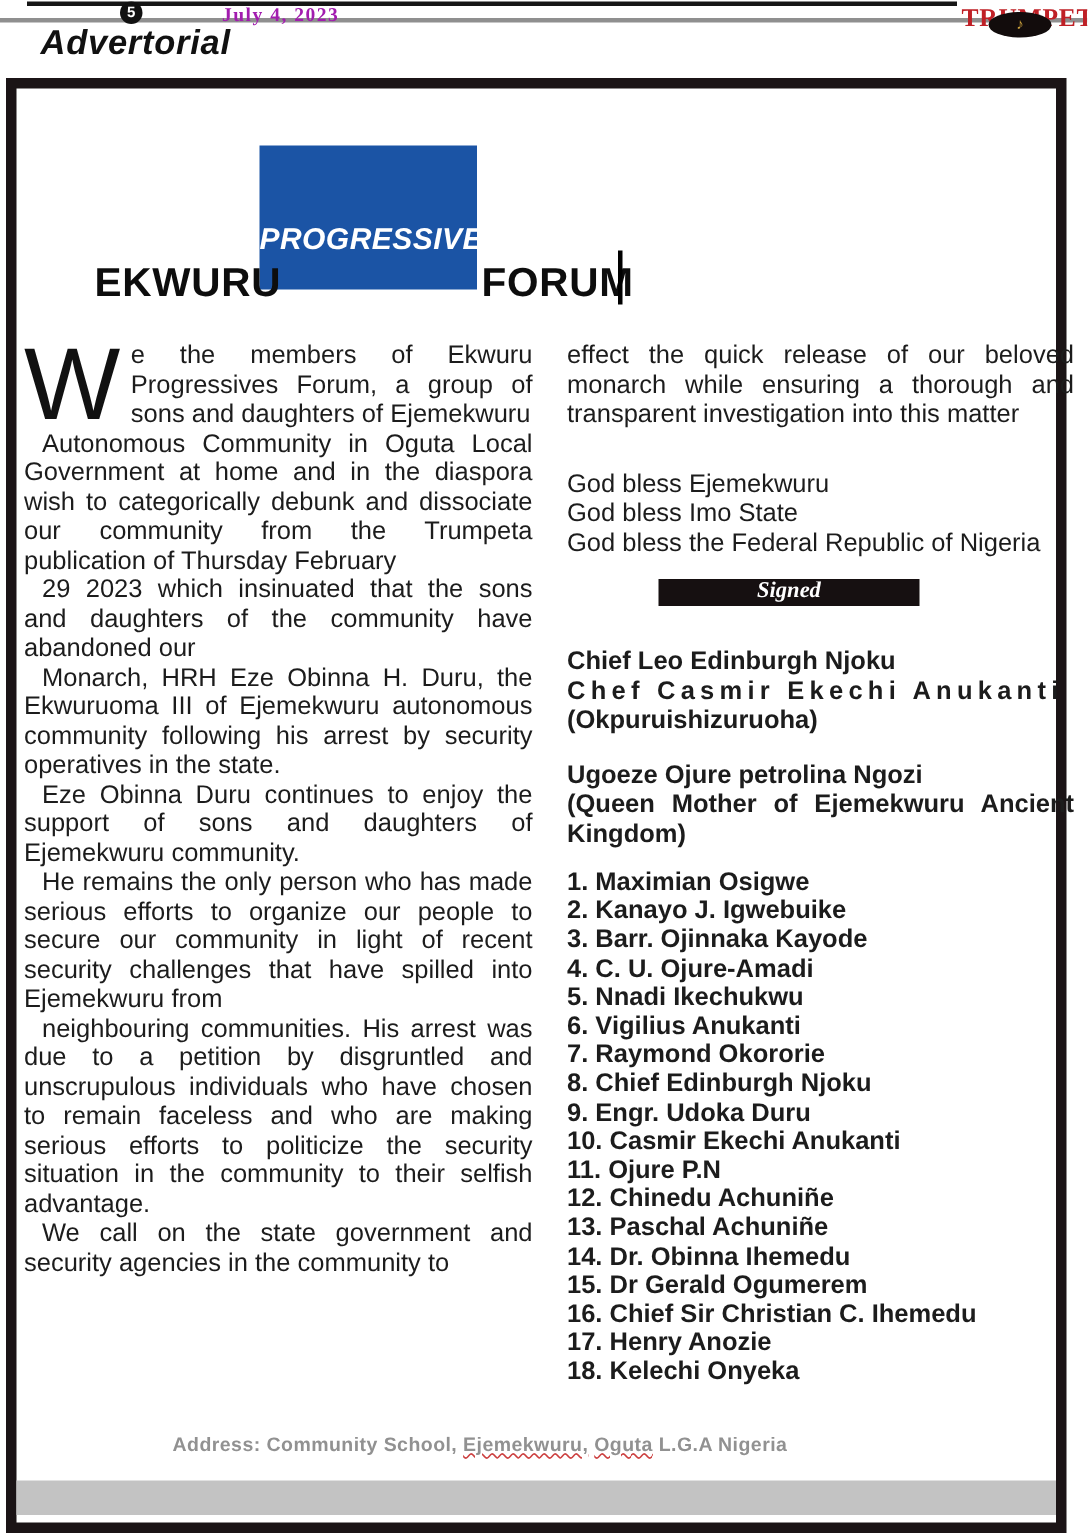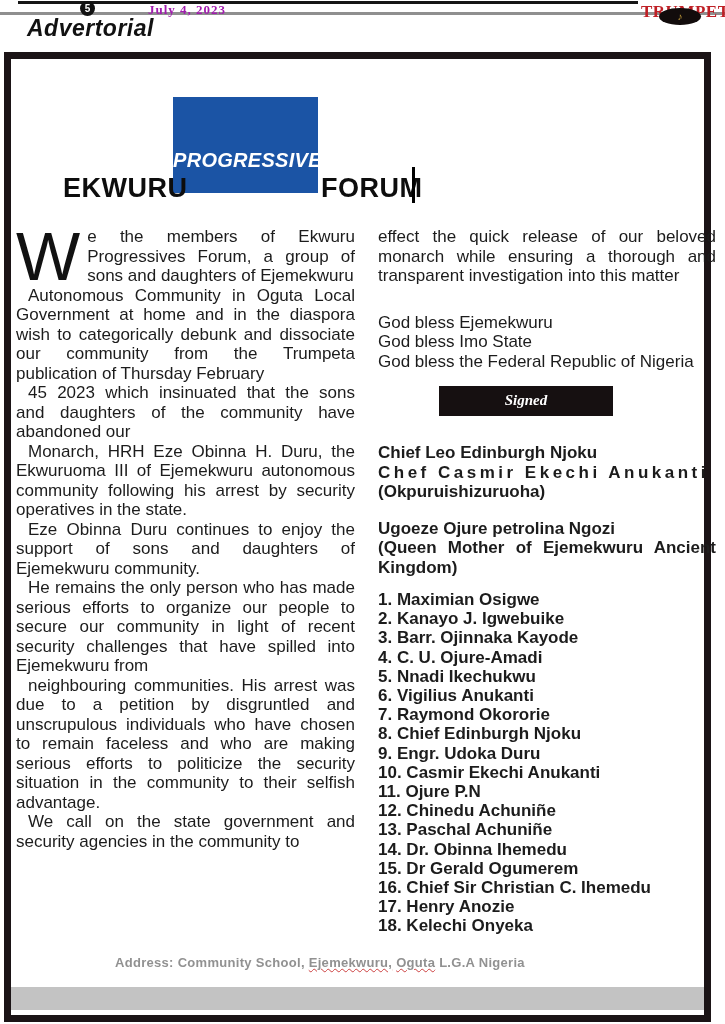--- a/index.html
+++ b/index.html
@@ -41,21 +41,21 @@
   .col{position:absolute;top:168px;width:339px;font-size:17px;line-height:19.5px;}
   .col1{left:5px;}
   .col2{left:367px;width:338px;}
   .col p{margin:0;text-align:justify;}
   .col p.ind{text-indent:12px;}
   .dropcap{float:left;font-size:68px;line-height:52px;padding:3px 7px 0 0;font-weight:400;color:#111;}
 
   .bless{margin-top:27px;}
   .bless p{margin:0;text-align:justify;}
 
-  .signed-box{margin:15px 0 0 61px;width:174px;height:30px;background:#161011;
+  .signed-box{margin:15px 0 0 61px;width:174px;height:18px;background:#161011;
       color:#fff;font-family:"Liberation Serif",serif;font-weight:bold;font-style:italic;
       font-size:15px;display:flex;align-items:center;justify-content:center;}
 
   .sigs{margin-top:27px;font-weight:bold;}
   .sigs p{margin:0;text-align:left;}
   .spread{letter-spacing:3.5px;white-space:nowrap;}
   .gap{height:17px;}
   .sigs p.just{text-align:justify;}
 
   .names{margin-top:13px;font-weight:bold;line-height:19.2px;}
@@ -91,21 +91,21 @@
       <div class="blue-box">
         <div class="ptxt"><span>PROGRESSIVE</span><sup>®</sup></div>
       </div>
       <div class="word left">EKWURU</div>
       <div class="word right">FORUM</div>
       <div class="cursor"></div>
 
       <div class="col col1">
         <p><span class="dropcap">W</span><span>e the members of Ekwuru Progressives Forum, a group of sons and daughters of Ejemekwuru</span></p>
         <p class="ind">Autonomous Community in Oguta Local Government at home and in the diaspora wish to categorically debunk and dissociate our community from the Trumpeta publication of Thursday February</p>
-        <p class="ind">45 2023 which insinuated that the sons and daughters of the community have abandoned our</p>
+        <p class="ind">29 2023 which insinuated that the sons and daughters of the community have abandoned our</p>
         <p class="ind">Monarch, HRH Eze Obinna H. Duru, the Ekwuruoma III of Ejemekwuru autonomous community following his arrest by security operatives in the state.</p>
         <p class="ind">Eze Obinna Duru continues to enjoy the support of sons and daughters of Ejemekwuru community.</p>
         <p class="ind">He remains the only person who has made serious efforts to organize our people to secure our community in light of recent security challenges that have spilled into Ejemekwuru from</p>
         <p class="ind">neighbouring communities. His arrest was due to a petition by disgruntled and unscrupulous individuals who have chosen to remain faceless and who are making serious efforts to politicize the security situation in the community to their selfish advantage.</p>
         <p class="ind">We call on the state government and security agencies in the community to</p>
       </div>
 
       <div class="col col2">
         <p>effect the quick release of our beloved monarch while ensuring a thorough and transparent investigation into this matter</p>
 

